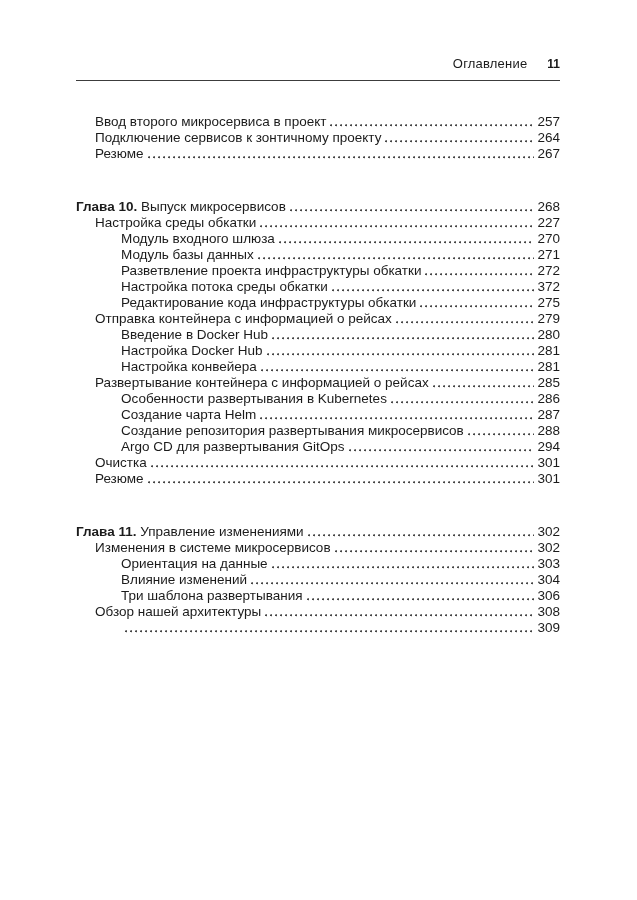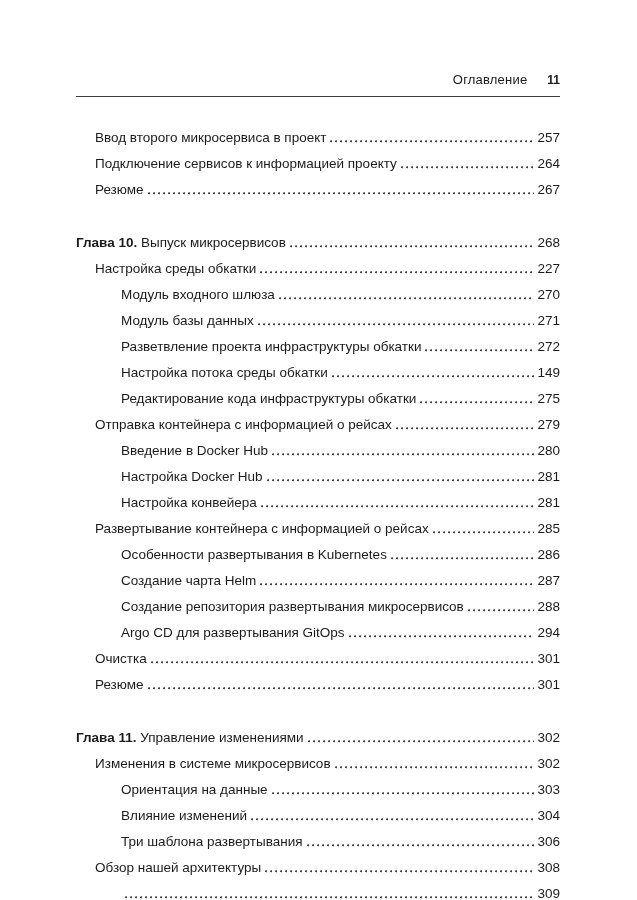--- a/index.html
+++ b/index.html
@@ -5,39 +5,38 @@
   * { margin: 0; padding: 0; box-sizing: border-box; }
   html, body {
     width: 637px; height: 900px;
     background: #ffffff;
     font-family: "Liberation Sans", sans-serif;
     color: #1b1b1b;
     overflow: hidden;
   }
   .page {
     width: 637px; height: 900px;
-    padding: 72px 77px 0 76px;
+    padding: 56px 77px 0 76px;
   }
   .header {
     display: flex;
     justify-content: flex-end;
     align-items: baseline;
     gap: 20px;
     padding-bottom: 9px;
     border-bottom: 1px solid #3c3c3c;
   }
   .header-title { font-size: 13px; letter-spacing: 0.2px; }
   .header-page  { font-size: 12px; font-weight: bold; }
   .toc { margin-top: 33px; }
   .toc-row {
     display: flex;
     align-items: baseline;
     font-size: 13.5px;
     line-height: 16px;
-    margin-top: 10px;
   }
   .toc-row.gap { margin-top: 37px; }
   .toc-row.level-0 { padding-left: 0; }
   .toc-row.level-1 { padding-left: 19px; }
   .toc-row.level-2 { padding-left: 45px; }
   .toc-title { white-space: nowrap; }
   .toc-title b { font-weight: bold; }
   .leader {
     flex: 1;
     height: 3px;
@@ -59,21 +58,21 @@
     <span class="header-title">Оглавление</span>
     <span class="header-page">11</span>
   </div>
   <div class="toc" id="toc">
       <div class="toc-row level-1">
         <span class="toc-title">Ввод второго микросервиса в проект</span>
         <span class="leader"></span>
         <span class="toc-page">257</span>
       </div>
       <div class="toc-row level-1">
-        <span class="toc-title">Подключение сервисов к информацией проекту</span>
+        <span class="toc-title">Подключение сервисов к зонтичному проекту</span>
         <span class="leader"></span>
         <span class="toc-page">264</span>
       </div>
       <div class="toc-row level-1">
         <span class="toc-title">Резюме</span>
         <span class="leader"></span>
         <span class="toc-page">267</span>
       </div>
       <div class="toc-row level-0 gap">
         <span class="toc-title"><b>Глава 10. </b>Выпуск микросервисов</span>
@@ -96,21 +95,21 @@
         <span class="toc-page">271</span>
       </div>
       <div class="toc-row level-2">
         <span class="toc-title">Разветвление проекта инфраструктуры обкатки</span>
         <span class="leader"></span>
         <span class="toc-page">272</span>
       </div>
       <div class="toc-row level-2">
         <span class="toc-title">Настройка потока среды обкатки</span>
         <span class="leader"></span>
-        <span class="toc-page">149</span>
+        <span class="toc-page">372</span>
       </div>
       <div class="toc-row level-2">
         <span class="toc-title">Редактирование кода инфраструктуры обкатки</span>
         <span class="leader"></span>
         <span class="toc-page">275</span>
       </div>
       <div class="toc-row level-1">
         <span class="toc-title">Отправка контейнера с информацией о рейсах</span>
         <span class="leader"></span>
         <span class="toc-page">279</span>

